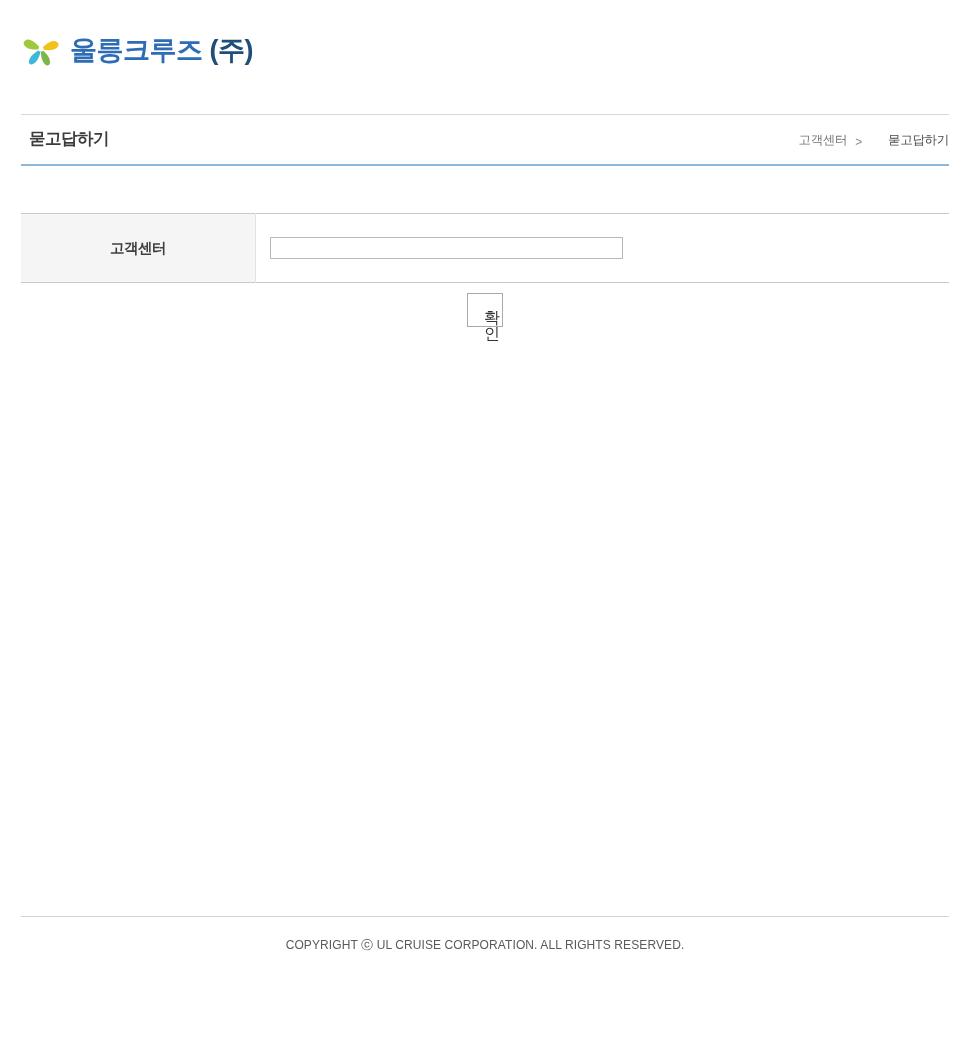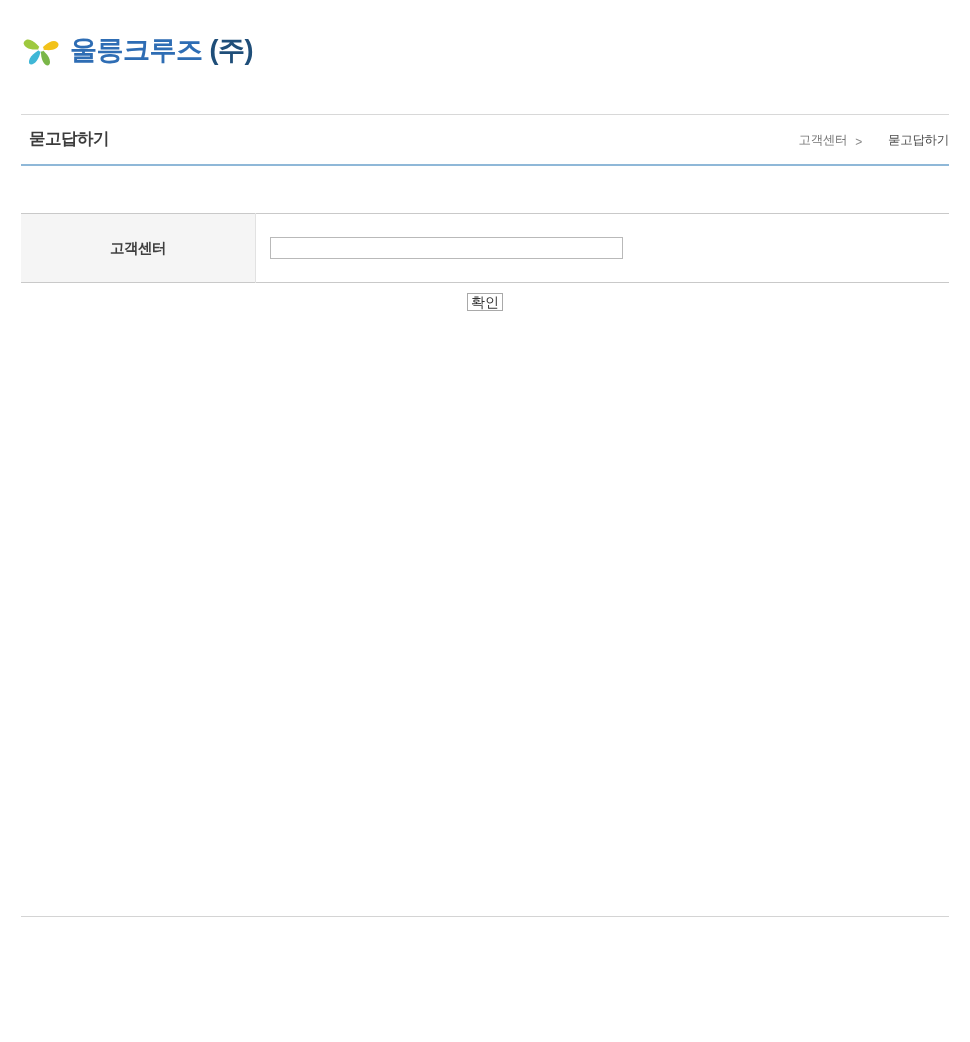--- a/index.html
+++ b/index.html
@@ -129,23 +129,23 @@
     margin-top: 10px;
     display: flex;
     justify-content: center;
   }
   .btn-confirm {
     width: 36px;
     height: 18px;
     box-sizing: border-box;
     border: 1px solid #a9a9a9;
     background: #ffffff;
-    font-size: 14px;
+    font-size: 16px;
     line-height: 1;
-    padding: 0;
+    padding: 16px;
     color: #333;
     cursor: pointer;
   }
 
   
   .site-footer {
     position: absolute;
     left: 0;
     top: 916px;
     width: 970px;
@@ -204,13 +204,14 @@
     </tbody>
   </table>
 
   <div class="btn-row">
     <button class="btn-confirm">확인</button>
   </div>
 </div>
 
 <div class="site-footer">
   <div class="footer-rule"></div>
+  <div class="copyright">COPYRIGHT ⓒ UL CRUISE CORPORATION. ALL RIGHTS RESERVED.</div>
 </div>
 
 </body></html>

